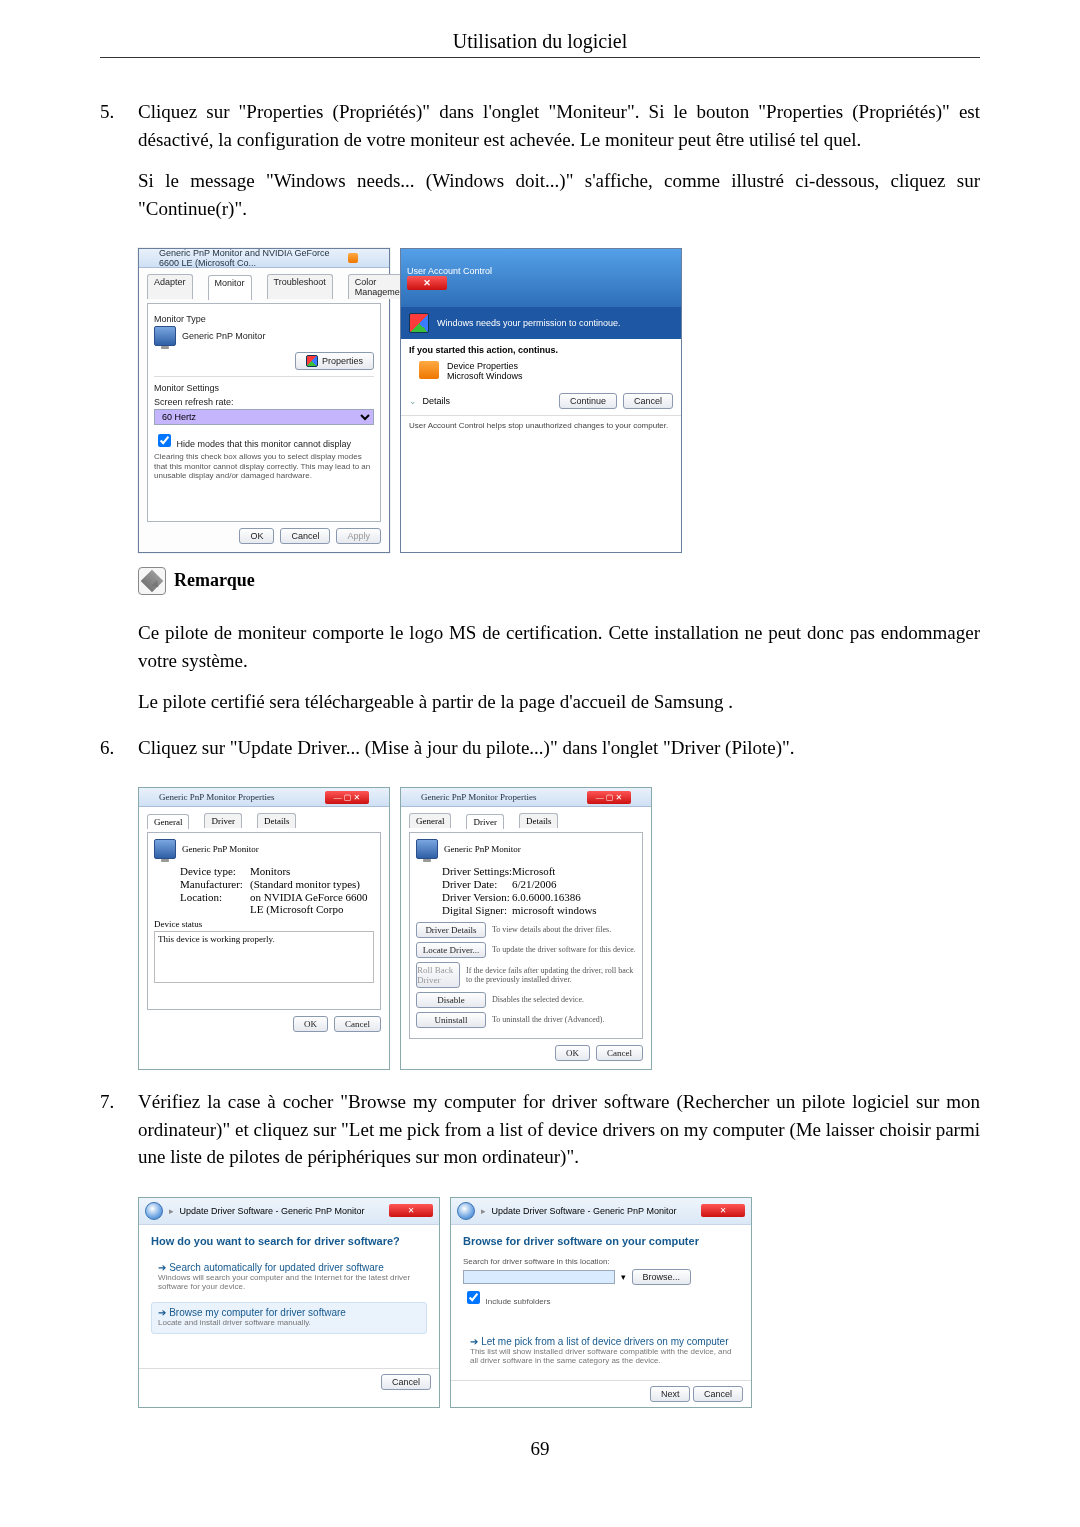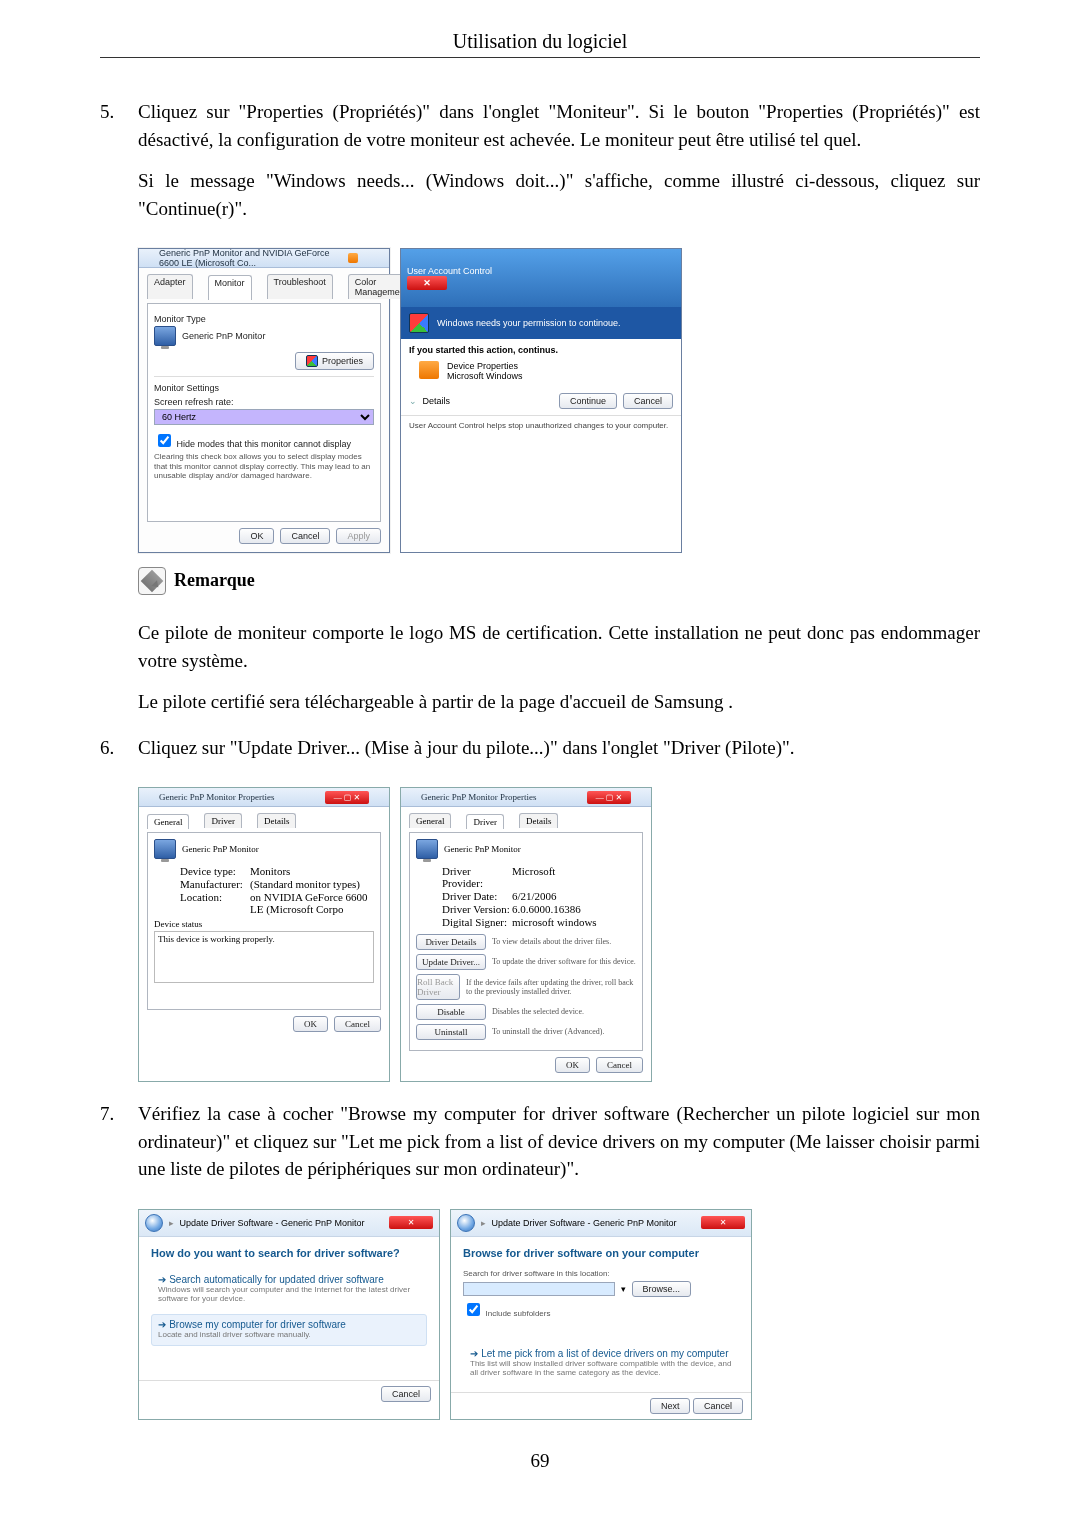--- a/index.html
+++ b/index.html
@@ -431,21 +431,21 @@
           <span class="tab active">Driver</span>
           <span class="tab">Details</span>
         </div>
         <div class="panel">
           <div class="mon-row">
             <div class="mon-icon"></div>
             <span>Generic PnP Monitor</span>
           </div>
           <div style="margin:6px 0 6px 26px">
             <div class="kv">
-                <span class="k">Driver Provider:</span>
+                <span class="k">Driver Settings:</span>
                 <span class="v">Microsoft</span>
               </div>
             <div class="kv">
                 <span class="k">Driver Date:</span>
                 <span class="v">6/21/2006</span>
               </div>
             <div class="kv">
                 <span class="k">Driver Version:</span>
                 <span class="v">6.0.6000.16386</span>
               </div>
@@ -453,21 +453,21 @@
                 <span class="k">Digital Signer:</span>
                 <span class="v">microsoft windows</span>
               </div>
           </div>
           <div class="drv-btns">
             <div class="row">
                 <span class="btn">Driver Details</span>
                 <span class="small">To view details about the driver files.</span>
               </div>
             <div class="row">
-                <span class="btn">Update Driver...</span>
+                <span class="btn">Locate Driver...</span>
                 <span class="small">To update the driver software for this device.</span>
               </div>
             <div class="row">
                 <span class="btn disabled">Roll Back Driver</span>
                 <span class="small">If the device fails after updating the driver, roll back to the previously installed driver.</span>
               </div>
             <div class="row">
                 <span class="btn">Disable</span>
                 <span class="small">Disables the selected device.</span>
               </div>

